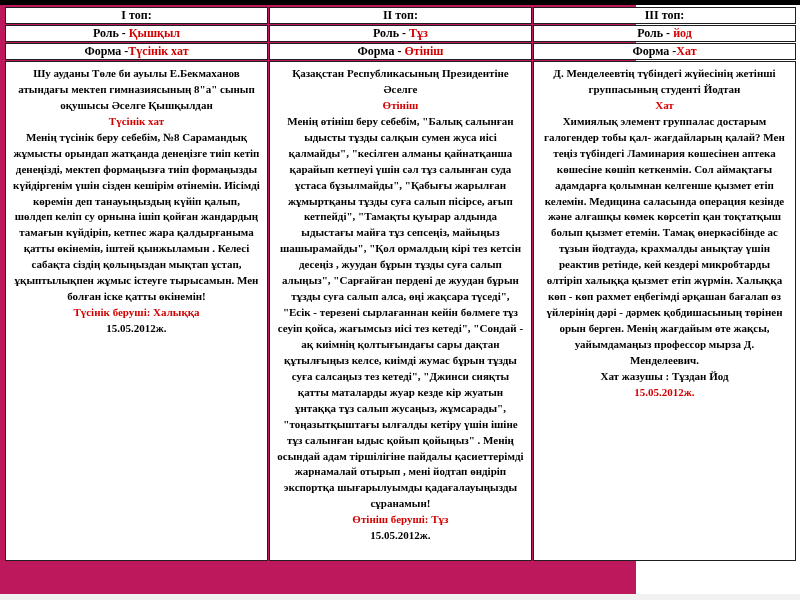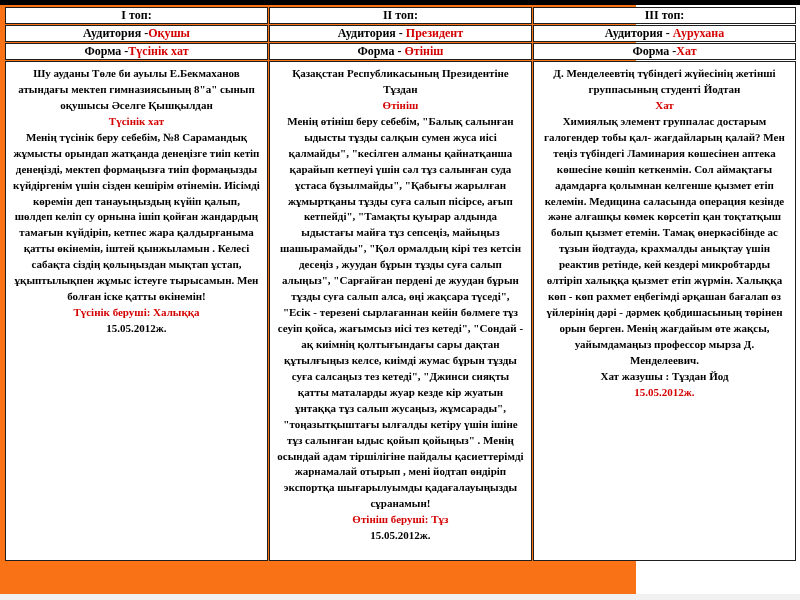--- a/index.html
+++ b/index.html
@@ -2,21 +2,21 @@
 <html lang="kk"><head>
 <meta charset="utf-8">
 <style>
   html, body { margin: 0; padding: 0; }
   body {
     width: 800px; height: 600px;
     background: #ffffff;
     font-family: "Liberation Serif", "DejaVu Serif", serif;
     overflow: hidden;
   }
-  .slide { position: relative; width: 636px; height: 600px; background: #f97316; }
+  .slide { position: relative; width: 636px; height: 600px; background: #be185d; }
   .top-band {
     position: absolute; top: 0; left: 0;
     width: 800px; height: 5px; background: #000000;
   }
   .bottom-strip {
     position: absolute; left: 0; bottom: 0;
     width: 800px; height: 6px; background: #f1f1f1;
   }
   table.grid {
     position: absolute; top: 6px; left: 4px;
@@ -62,32 +62,32 @@
         <col style="width:33.33%">
         <col style="width:33.34%">
     </colgroup>
     <tbody>
       <tr class="hdr">
         <td>І   топ:</td>
         <td>ІІ   топ:</td>
         <td>ІІІ   топ:</td>
       </tr>
 
-
       <tr class="hdr">
         <td>
-          <span class="attr-label">Аудитория -</span><span class="attr-value red">Оқушы</span>
+          <span class="attr-label">Роль - </span><span class="attr-value red">Қышқыл</span>
         </td>
         <td>
-          <span class="attr-label">Аудитория - </span><span class="attr-value red">Президент</span>
+          <span class="attr-label">Роль - </span><span class="attr-value red">Тұз</span>
         </td>
         <td>
-          <span class="attr-label">Аудитория - </span><span class="attr-value red">Аурухана</span>
+          <span class="attr-label">Роль - </span><span class="attr-value red">йод</span>
         </td>
       </tr>
+
 
       <tr class="hdr">
         <td>
           <span class="attr-label">Форма -</span><span class="attr-value red">Түсінік  хат</span>
         </td>
         <td>
           <span class="attr-label">Форма - </span><span class="attr-value red">Өтініш</span>
         </td>
         <td>
           <span class="attr-label">Форма -</span><span class="attr-value red">Хат</span>
@@ -97,21 +97,21 @@
 
       <tr class="body-row">
         <td>
           <div class="body-intro">Шу ауданы Төле би ауылы Е.Бекмаханов атындағы мектеп гимназиясының  8"а"  сынып оқушысы Әселге Қышқылдан</div>
           <div class="body-heading red">Түсінік хат</div>
           <div class="body-paragraph">Менің түсінік беру  себебім, №8 Сарамандық жұмысты орындап жатқанда денеңізге тиіп кетіп денеңізді, мектеп формаңызға тиіп формаңызды күйдіргенім үшін сізден кешірім өтінемін. Иісімді көремін деп танауыңыздың күйіп қалып,  шөлдеп келіп су орнына ішіп қойған жандардың тамағын күйдіріп,  кетпес жара қалдырғаныма қатты өкінемін, іштей қынжыламын . Келесі сабақта сіздің қолыңыздан мықтап ұстап, ұқыптылықпен жұмыс істеуге  тырысамын. Мен болған іске қатты өкінемін!</div>
           <div class="body-signature red">Түсінік беруші: Халыққа</div>
           <div class="body-date">15.05.2012ж.</div>
         </td>
         <td>
-          <div class="body-intro">Қазақстан Республикасының Президентіне Тұздан</div>
+          <div class="body-intro">Қазақстан Республикасының Президентіне Әселге</div>
           <div class="body-heading red">Өтініш</div>
           <div class="body-paragraph">Менің өтініш беру себебім,  "Балық салынған ыдысты тұзды салқын сумен жуса иісі қалмайды", "кесілген алманы қайнатқанша қарайып кетпеуі үшін сәл тұз салынған суда ұстаса бұзылмайды", "Қабығы жарылған жұмыртқаны тұзды суға салып пісірсе, ағып кетпейді", "Тамақты қуырар алдында ыдыстағы майға тұз сепсеңіз, майыңыз шашырамайды", "Қол ормалдың кірі тез кетсін десеңіз , жуудан бұрын тұзды суға салып алыңыз", "Сарғайған пердені де жуудан бұрын тұзды суға салып алса, өңі жақсара түседі", "Есік - терезені сырлағаннан кейін бөлмеге тұз сеуіп қойса, жағымсыз иісі тез кетеді", "Сондай - ақ киімнің қолтығындағы сары дақтан құтылғыңыз келсе, киімді жумас бұрын тұзды суға салсаңыз тез кетеді", "Джинси сияқты қатты маталарды жуар кезде кір жуатын ұнтаққа тұз салып жусаңыз, жұмсарады", "тоңазытқыштағы ылғалды кетіру үшін ішіне тұз салынған ыдыс қойып қойыңыз" . Менің осындай  адам тіршілігіне пайдалы қасиеттерімді жарнамалай отырып ,  мені йодтап өндіріп экспортқа шығарылуымды қадағалауыңызды  сұранамын!</div>
           <div class="body-signature red">Өтініш беруші:  Тұз</div>
           <div class="body-date">15.05.2012ж.</div>
         </td>
         <td>
           <div class="body-intro">Д. Менделеевтің түбіндегі жүйесінің жетінші группасының  студенті  Йодтан</div>
           <div class="body-heading red">Хат</div>
           <div class="body-paragraph">Химиялық элемент группалас  достарым галогендер тобы қал- жағдайларың қалай?  Мен теңіз түбіндегі Ламинария көшесінен аптека көшесіне көшіп кеткенмін. Сол аймақтағы адамдарға қолымнан келгенше  қызмет етіп  келемін. Медицина саласында операция кезінде және алғашқы көмек көрсетіп қан тоқтатқыш болып қызмет етемін. Тамақ өнеркәсібінде ас тұзын йодтауда, крахмалды анықтау үшін реактив ретінде, кей кездері микробтарды өлтіріп халыққа қызмет етіп жүрмін. Халыққа көп - көп рахмет еңбегімді әрқашан бағалап өз үйлерінің дәрі - дәрмек қобдишасының төрінен орын берген. Менің жағдайым өте жақсы, уайымдамаңыз  профессор мырза Д. Менделеевич.</div>
           <div class="body-signature">Хат жазушы :   Тұздан Йод</div>

